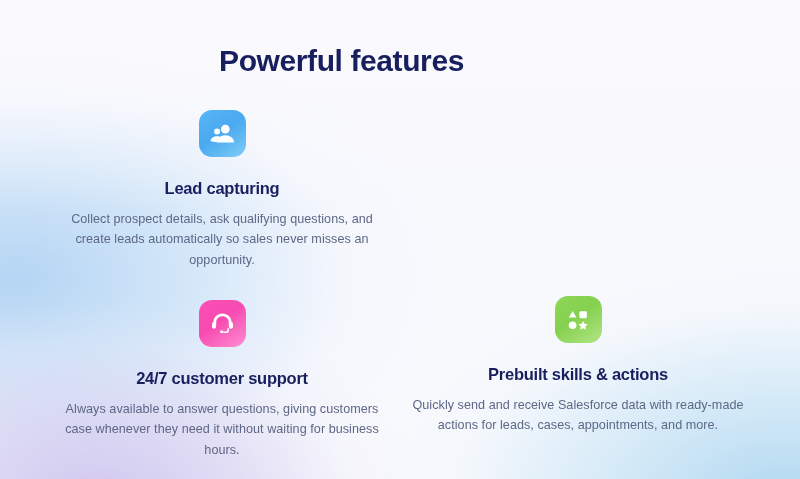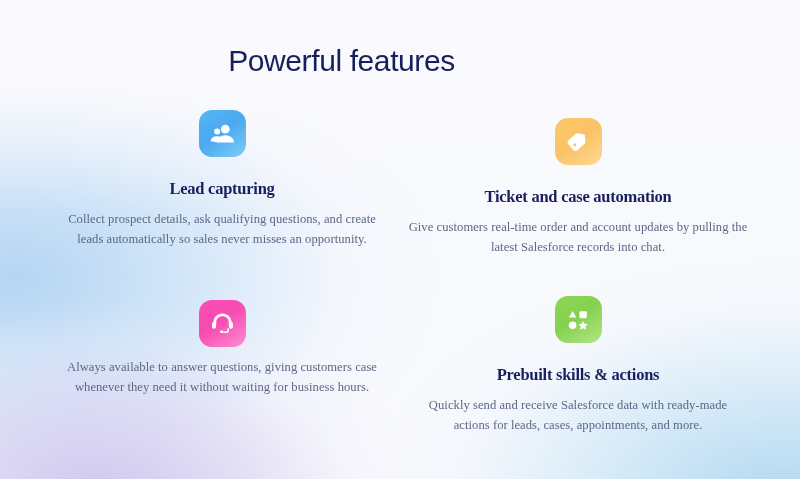--- a/index.html
+++ b/index.html
@@ -66,29 +66,28 @@
     height: 479px;
   }
 
   #page-title {
     position: absolute;
     top: 44px;
     left: 0;
     width: 683px;
     text-align: center;
     font-size: 30px;
-    font-weight: 400;
+    font-weight: 700;
     letter-spacing: -0.4px;
     color: #181f5e;
   }
 
   .feature-card {
     position: absolute;
     text-align: center;
-    font-family: Liberation Serif, serif;
   }
 
   .icon-tile {
     width: 47px;
     height: 47px;
     border-radius: 13px;
     margin: 0 auto;
     display: flex;
     align-items: center;
     justify-content: center;
@@ -150,47 +149,34 @@
           <path d="M8.6 22.6c0-4.3 3.9-7.3 8.7-7.3s8.7 3.0 8.7 7.3z" fill="#ffffff"></path>
           <circle cx="9.1" cy="11.6" r="3.0" fill="#ffffff"></circle>
           <path d="M2.6 21.2c0-3.0 2.9-5.0 6.5-5.0 1.0 0 2.0 0.16 2.85 0.46-1.9 1.45-3.1 3.4-3.3 5.6z" fill="#ffffff"></path>
         </svg>
       </span>
     </div>
     <div class="card-title">Lead capturing</div>
     <div class="card-desc">Collect prospect details, ask qualifying questions, and create leads automatically so sales never misses an opportunity.</div>
   </div>
 
-  <div class="feature-card" id="card-ticket-automation">
-    <div class="icon-tile tile-orange">
-      <span>
-        <svg width="26" height="26" viewBox="0 0 26 26" aria-hidden="true">
-          <g transform="rotate(-42 13 13)">
-            <path d="M4.2 8.6a3.2 3.2 0 0 1 3.2-3.2h9.0c1.0 0 1.95 0.45 2.55 1.25l3.3 4.3c0.5 0.66 0.5 1.58 0 2.24l-3.3 4.3c-0.6 0.8-1.55 1.25-2.55 1.25h-9.0a3.2 3.2 0 0 1-3.2-3.2z" fill="#ffffff"></path>
-            <circle cx="8.6" cy="13.0" r="1.55" fill="#fbc266"></circle>
-          </g>
-        </svg>
-      </span>
-    </div>
-    <div class="card-title">Ticket and case automation</div>
-    <div class="card-desc">Give customers real-time order and account updates by pulling the latest Salesforce records into chat.</div>
-  </div>
 
   <div class="feature-card" id="card-customer-support">
     <div class="icon-tile tile-pink">
       <span>
         <svg width="27" height="27" viewBox="0 0 28 28" aria-hidden="true">
           <path d="M14 3.6c-5.3 0-9.4 4.0-9.4 9.0v3.1h2.9v-3.1c0-3.5 2.9-6.2 6.5-6.2s6.5 2.7 6.5 6.2v3.1h2.9v-3.1c0-5.0-4.1-9.0-9.4-9.0z" fill="#ffffff"></path>
           <rect x="3.1" y="12.4" width="4.2" height="7.0" rx="2.1" fill="#ffffff"></rect>
           <rect x="20.7" y="12.4" width="4.2" height="7.0" rx="2.1" fill="#ffffff"></rect>
           <path d="M20.0 19.4v1.3c0 1.35-1.1 2.45-2.45 2.45h-2.0" fill="none" stroke="#ffffff" stroke-width="1.65" stroke-linecap="round"></path>
           <rect x="11.4" y="21.2" width="3.6" height="2.7" rx="1.35" fill="#ffffff"></rect>
         </svg>
       </span>
     </div>
+    <div class="card-title">24/7 customer support</div>
     <div class="card-desc">Always available to answer questions, giving customers case whenever they need it without waiting for business hours.</div>
   </div>
 
   <div class="feature-card" id="card-prebuilt-skills">
     <div class="icon-tile tile-green">
       <span>
         <svg width="26" height="26" viewBox="0 0 26 26" aria-hidden="true">
           <path d="M7.6 4.0 11.4 10.6 3.8 10.6z" fill="#ffffff"></path>
           <rect x="14.4" y="4.2" width="7.4" height="7.0" rx="1.1" fill="#ffffff"></rect>
           <circle cx="7.6" cy="18.3" r="3.8" fill="#ffffff"></circle>

